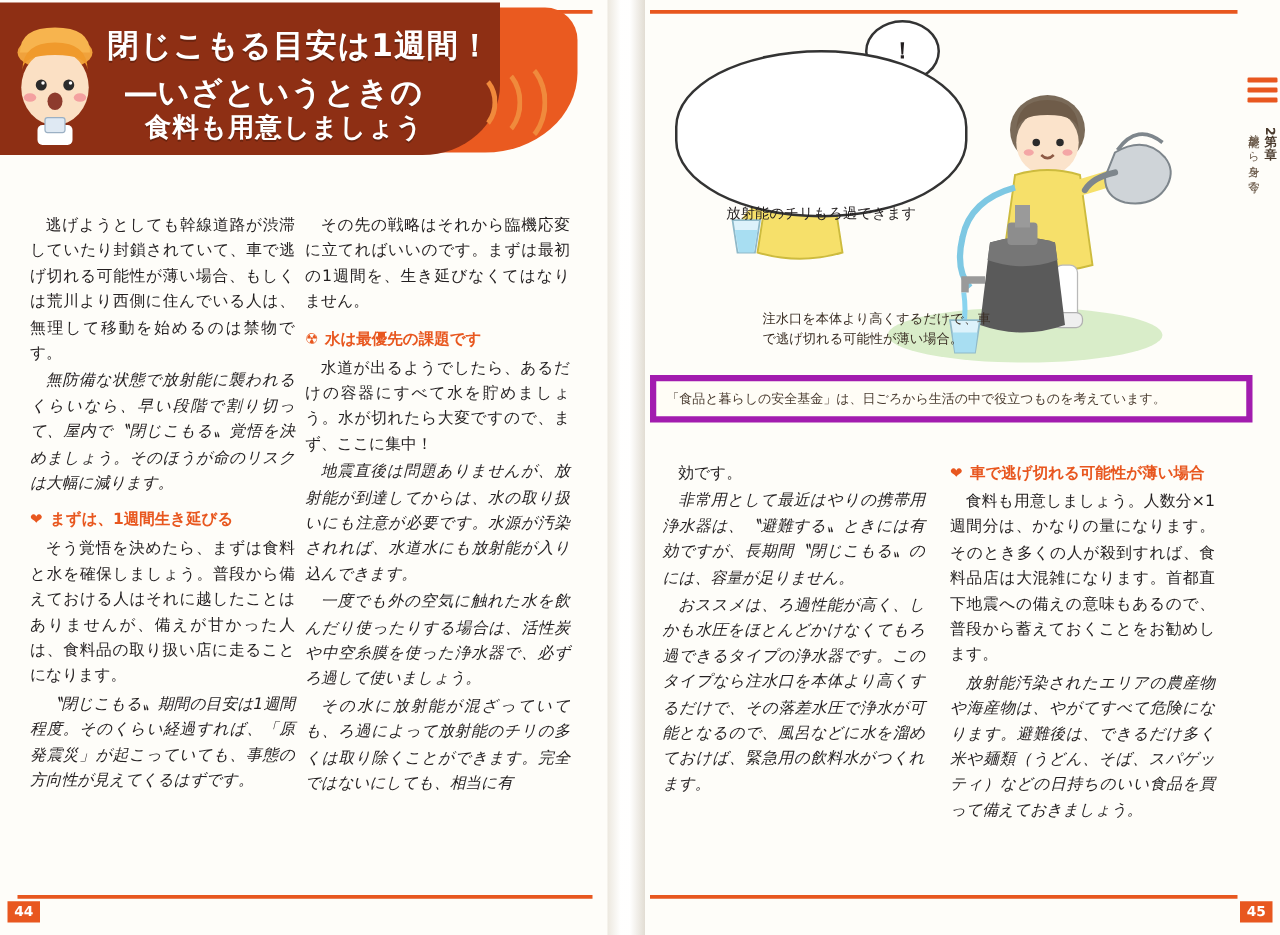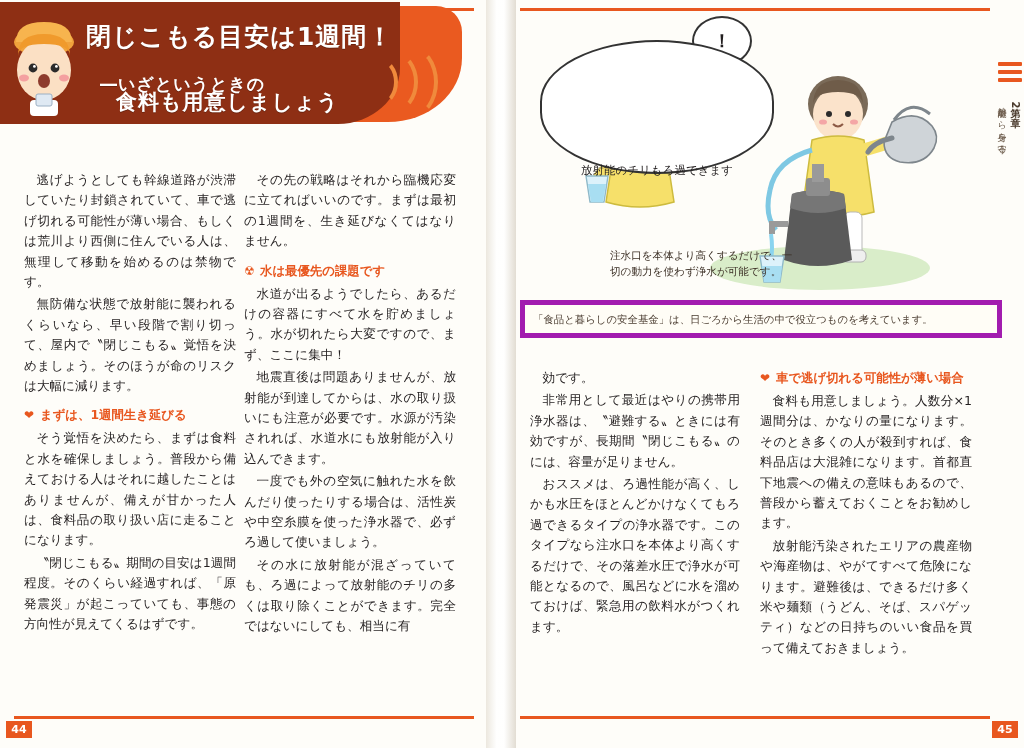--- a/index.html
+++ b/index.html
@@ -96,21 +96,21 @@
   }
   .headline-text {
     position: absolute;
     z-index: 3;
     color: #ffffff;
     font-weight: bold;
     letter-spacing: 1px;
     text-shadow: 0 1px 0 rgba(0,0,0,.25);
   }
   .hl1 { left: 86px; top: 20px; font-size: 25px; }
-  .hl2 { left: 100px; top: 57px; font-size: 17px; margin-top: 16px; }
+  .hl2 { left: 100px; top: 57px; font-size: 25px; }
   .hl3 { left: 116px; top: 88px; font-size: 21px; }
 
   .swoosh {
     position: absolute;
     z-index: 4;
     border: 4px solid #f08a3c;
     border-color: transparent #f08a3c transparent transparent;
     border-radius: 50%;
   }
   .sw1 { left: 360px; top: 58px; width: 30px; height: 40px; }
@@ -127,21 +127,21 @@
 
   
   .col {
     position: absolute;
     font-size: 12.6px;
     line-height: 1.62;
     text-align: justify;
     color: #231f20;
   }
   .col p { margin: 0 0 0 0; text-indent: 1em; }
-  .col p + p { margin-top: 2px; }
+  .col p + p { margin-top: 2px; font-style: italic; }
 
   .subhead {
     display: block;
     color: #e8571f;
     font-weight: bold;
     font-size: 12.4px;
     margin: 9px 0 3px 0;
     text-indent: 0;
     padding-left: 16px;
     position: relative;
@@ -366,21 +366,21 @@
       <path d="M66 158 h22 l-4 26 h-14 Z" fill="#ddf2fb" stroke="#8fb9c9" stroke-width="1.4"></path>
       <path d="M68 166 h18 l-3 18 h-12 Z" fill="#a8def2"></path>
     </svg>
   </div>
 
   <div class="small-bubble">！</div>
 
   <div class="bubble"></div>
   <div class="bubble-text">放射能のチリもろ過できます</div>
 
-  <div class="illus-caption ic1">注水口を本体より高くするだけで、一切の動力を使わず浄水が可能です。</div>
+  <div class="illus-caption ic1">注水口を本体より高くするだけで、車で逃げ切れる可能性が薄い場合。</div>
 
   <div class="caption-note">
     <p>「食品と暮らしの安全基金」は、日ごろから生活の中で役立つものを考えています。</p>
   </div>
 
   <div class="col col-r1">
     <p>効です。</p>
     <p>非常用として最近はやりの携帯用浄水器は、〝避難する〟ときには有効ですが、長期間〝閉じこもる〟のには、容量が足りません。</p>
     <p>おススメは、ろ過性能が高く、しかも水圧をほとんどかけなくてもろ過できるタイプの浄水器です。このタイプなら注水口を本体より高くするだけで、その落差水圧で浄水が可能となるので、風呂などに水を溜めておけば、緊急用の飲料水がつくれます。</p>
   </div>

